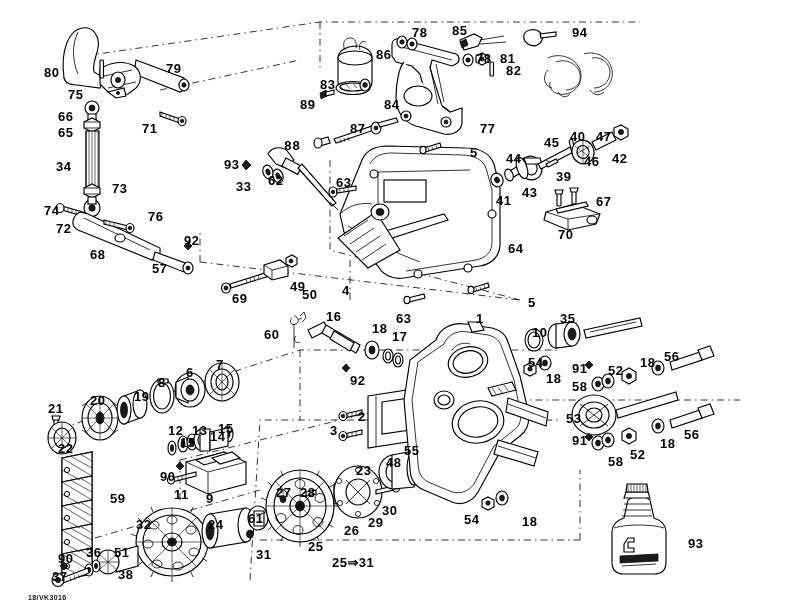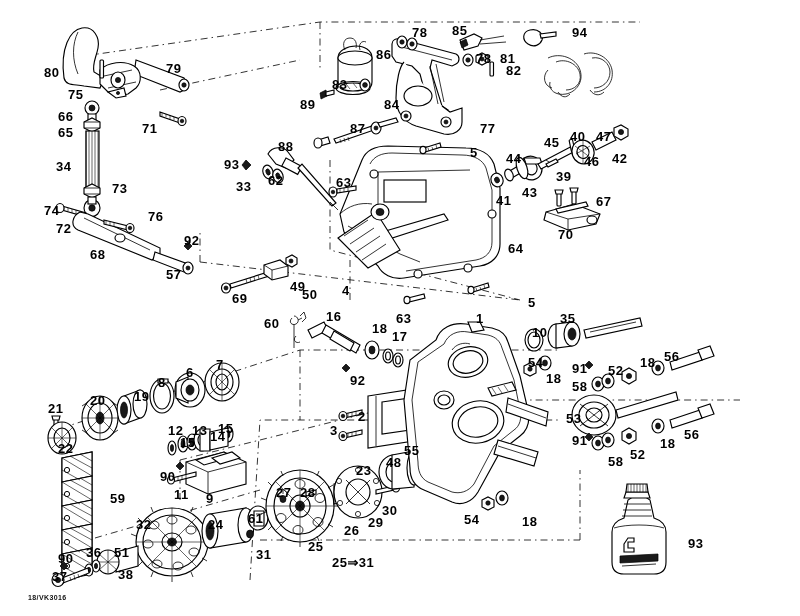--- a/index.html
+++ b/index.html
@@ -700,33 +700,33 @@
       <div class="callout" style="left: 58px; top: 110px;">66</div>
       <div class="callout" style="left: 58px; top: 126px;">65</div>
       <div class="callout" style="left: 142px; top: 122px;">71</div>
       <div class="callout" style="left: 56px; top: 160px;">34</div>
       <div class="callout" style="left: 112px; top: 182px;">73</div>
       <div class="callout" style="left: 44px; top: 204px;">74</div>
       <div class="callout" style="left: 56px; top: 222px;">72</div>
       <div class="callout" style="left: 148px; top: 210px;">76</div>
       <div class="callout" style="left: 90px; top: 248px;">68</div>
       <div class="callout" style="left: 184px; top: 234px;">92</div>
-      <div class="callout" style="left: 152px; top: 268px; margin-left: 14px;">57</div>
+      <div class="callout" style="left: 152px; top: 262px;">57</div>
       <div class="callout" style="left: 224px; top: 158px;">93</div>
       <div class="callout" style="left: 236px; top: 180px;">33</div>
       <div class="callout" style="left: 268px; top: 174px;">62</div>
       <div class="callout" style="left: 232px; top: 292px;">69</div>
       <div class="callout" style="left: 266px; top: 288px; margin-left: 36px;">50</div>
       <div class="callout" style="left: 290px; top: 280px;">49</div>
-      <div class="callout" style="left: 320px; top: 78px; margin-left: 12px;">83</div>
+      <div class="callout" style="left: 320px; top: 78px;">83</div>
       <div class="callout" style="left: 376px; top: 48px;">86</div>
       <div class="callout" style="left: 300px; top: 98px;">89</div>
       <div class="callout" style="left: 384px; top: 98px;">84</div>
       <div class="callout" style="left: 350px; top: 122px;">87</div>
-      <div class="callout" style="left: 278px; top: 140px;">88</div>
+      <div class="callout" style="left: 284px; top: 140px; font-family: Liberation Mono, monospace;">88</div>
       <div class="callout" style="left: 412px; top: 26px;">78</div>
       <div class="callout" style="left: 452px; top: 24px;">85</div>
       <div class="callout" style="left: 476px; top: 52px;">78</div>
       <div class="callout" style="left: 500px; top: 52px; text-align: center;">81</div>
       <div class="callout" style="left: 506px; top: 64px;">82</div>
       <div class="callout" style="left: 572px; top: 26px;">94</div>
       <div class="callout" style="left: 480px; top: 122px;">77</div>
       <div class="callout" style="left: 470px; top: 146px;">5</div>
       <div class="callout" style="left: 336px; top: 176px;">63</div>
       <div class="callout" style="left: 496px; top: 194px;">41</div>
@@ -737,21 +737,21 @@
       <div class="callout" style="left: 570px; top: 130px;">40</div>
       <div class="callout" style="left: 584px; top: 155px;">46</div>
       <div class="callout" style="left: 596px; top: 130px;">47</div>
       <div class="callout" style="left: 612px; top: 152px;">42</div>
       <div class="callout" style="left: 596px; top: 195px;">67</div>
       <div class="callout" style="left: 558px; top: 228px;">70</div>
       <div class="callout" style="left: 508px; top: 242px;">64</div>
       <div class="callout" style="left: 342px; top: 284px;">4</div>
       <div class="callout" style="left: 528px; top: 296px;">5</div>
       <div class="callout" style="left: 396px; top: 312px;">63</div>
-      <div class="callout" style="left: 264px; top: 317px;">60</div>
+      <div class="callout" style="left: 264px; top: 328px;">60</div>
       <div class="callout" style="left: 326px; top: 310px;">16</div>
       <div class="callout" style="left: 372px; top: 322px;">18</div>
       <div class="callout" style="left: 392px; top: 330px;">17</div>
       <div class="callout" style="left: 350px; top: 374px;">92</div>
       <div class="callout" style="left: 358px; top: 410px;">2</div>
       <div class="callout" style="left: 330px; top: 424px;">3</div>
       <div class="callout" style="left: 216px; top: 358px;">7</div>
       <div class="callout" style="left: 186px; top: 366px;">6</div>
       <div class="callout" style="left: 158px; top: 376px;">8</div>
       <div class="callout" style="left: 122px; top: 390px; padding-left: 12px;">19</div>

